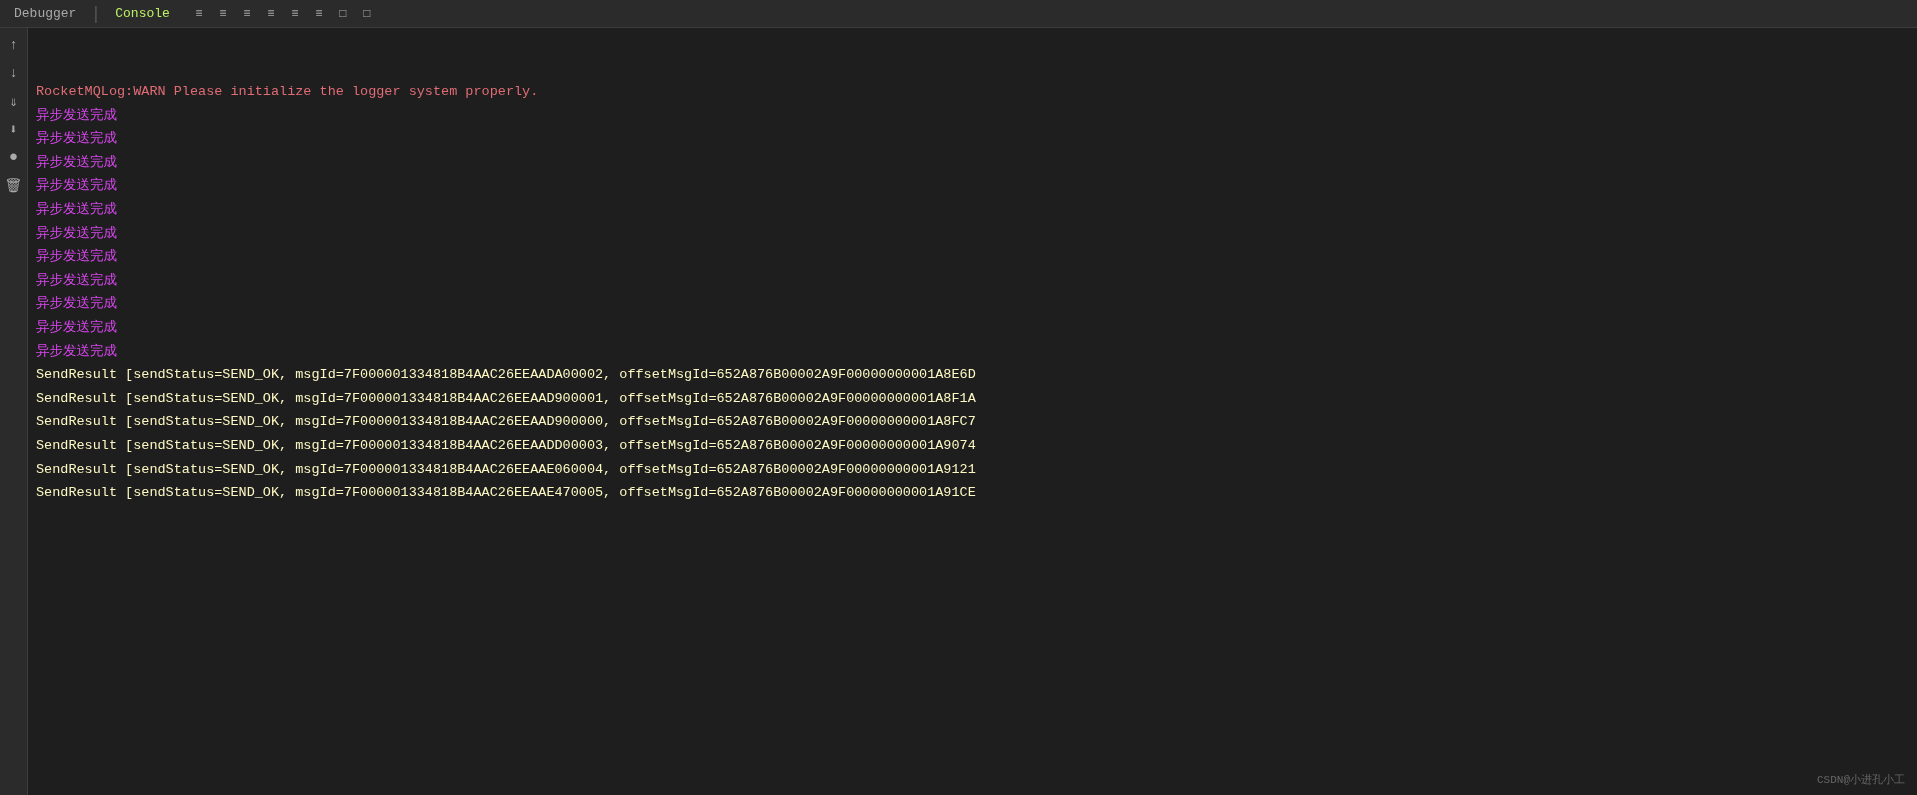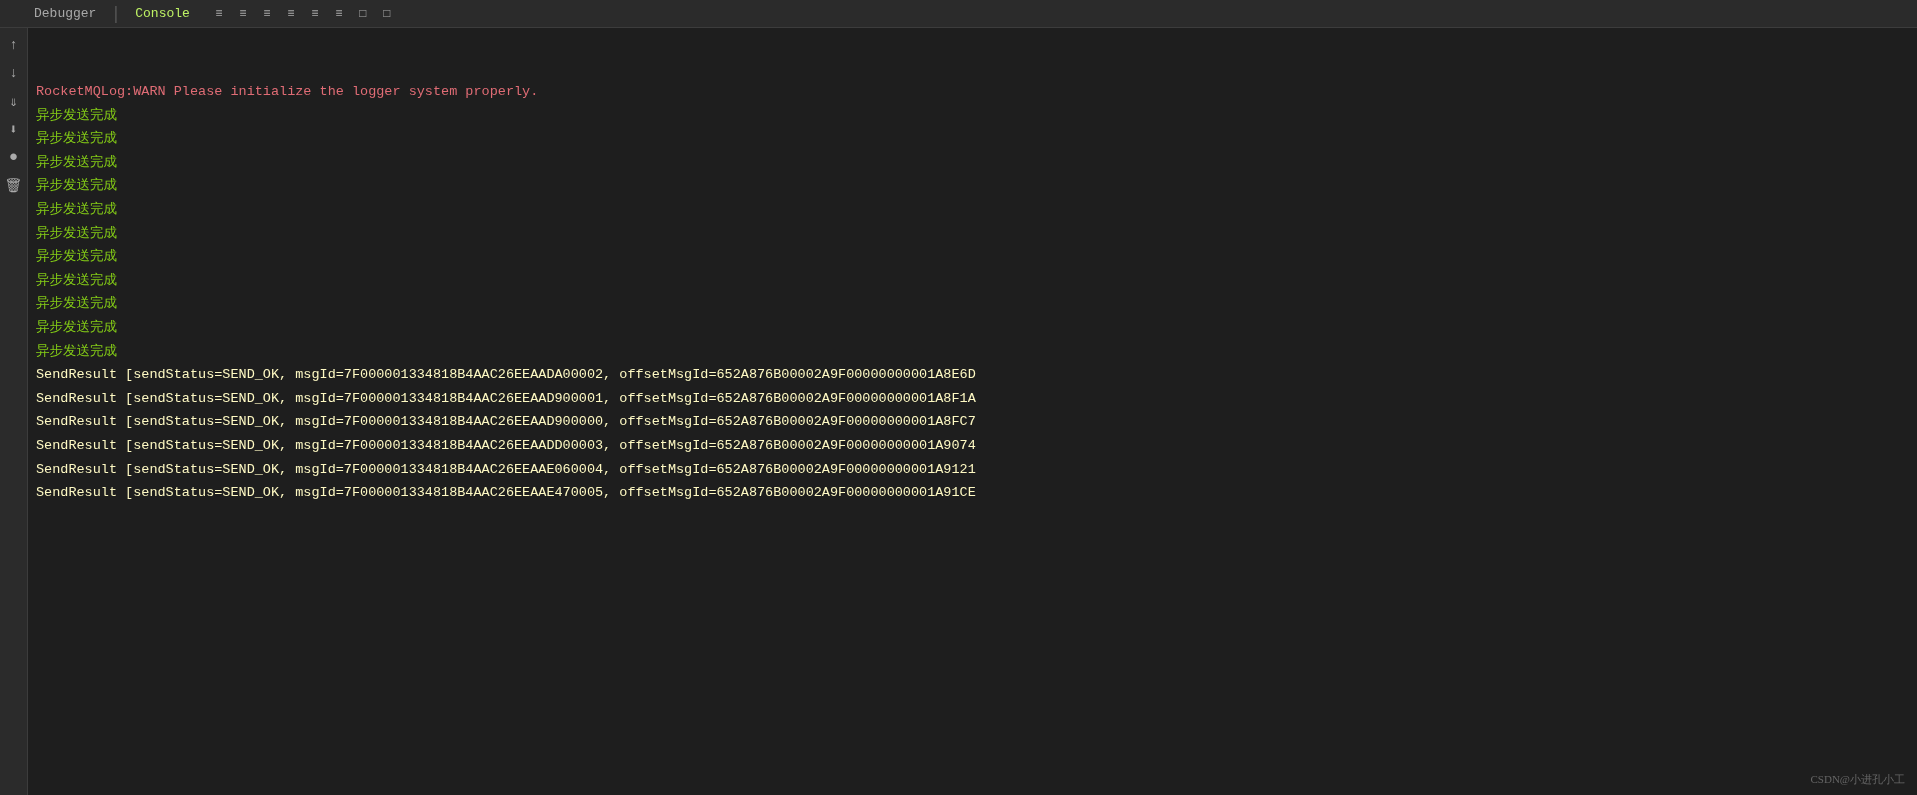--- a/index.html
+++ b/index.html
@@ -16,21 +16,21 @@
       width: 1917px;
       min-height: 795px;
       overflow-x: hidden;
     }
 
     .top-bar {
       display: flex;
       align-items: center;
       background-color: #2b2b2b;
       height: 28px;
-      padding: 0 24px;
+      padding: 0 4px;
       border-bottom: 1px solid #3c3c3c;
     }
 
     .top-bar-tab {
       color: #a9a9a9;
       font-size: 13px;
       padding: 0 10px;
       cursor: pointer;
     }
 
@@ -105,34 +105,34 @@
       white-space: pre;
       padding: 1px 0;
     }
 
     .log-line.warn {
       color: #e06c75;
       margin-top: 48px;
     }
 
     .log-line.normal {
-      color: #84cc16;
+      color: #d946ef;
     }
 
     .log-line.send-result {
       color: #fef9c3;
     }
 
     .watermark {
       position: fixed;
       bottom: 8px;
       right: 12px;
       color: #666;
       font-size: 11px;
-      font-family: Liberation Serif, serif;
+      font-family: Liberation Mono, monospace;
       margin-left: 28px;
     }
   </style>
 </head>
 <body>
 
 <div class="top-bar">
   <span class="top-bar-tab">Debugger</span>
   <span class="top-bar-divider">|</span>
   <span class="top-bar-tab active">Console</span>

